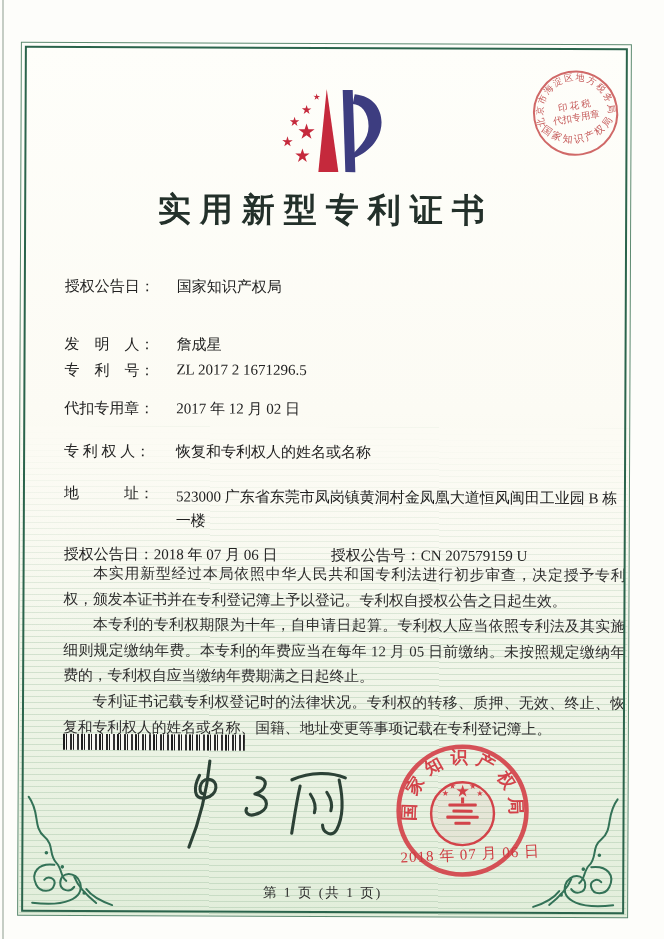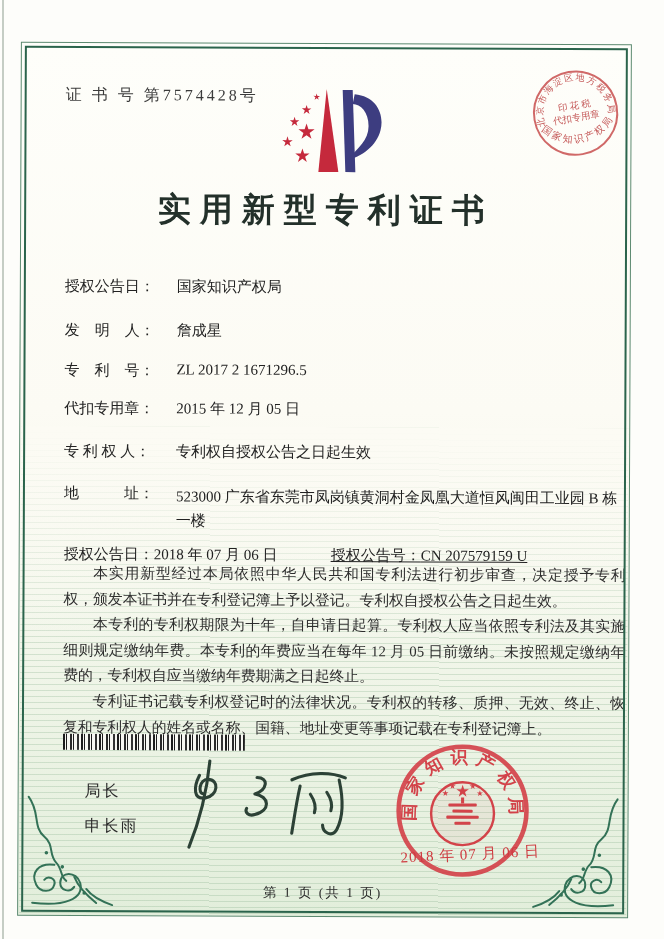--- a/index.html
+++ b/index.html
@@ -27,26 +27,26 @@
   .tax-stamp { position:absolute; left:508px; top:22px; width:92px; height:92px;
                transform:rotate(-10deg); opacity:.92; }
 
   .title { position:absolute; left:0; top:144px; width:100%; text-align:center;
            font-size:33px; font-weight:700; letter-spacing:9px; color:#23302a; }
 
   .fields { position:absolute; left:44px; top:0; width:560px; font-size:15px; color:#222; }
   .field-row { position:absolute; left:0; white-space:nowrap; }
   .field-row .label { display:inline-block; width:112px; vertical-align:top; }
   .field-row .value { display:inline-block; vertical-align:top; }
-  .row-0 { top:234px; } .row-1 { top:278px; } .row-2 { top:318px; }
+  .row-0 { top:234px; } .row-1 { top:292px; } .row-2 { top:318px; }
   .row-3 { top:356px; } .row-4 { top:399px; } .row-5 { top:441px; }
   .row-5 { white-space:normal; width:575px; }
   .row-5 .value { width:455px; line-height:24px; }
   .grant-row { position:absolute; top:494px; left:0; white-space:nowrap;margin-top:8px; }
-  .grant-right { position:absolute; left:267px; top:0; white-space:nowrap;text-decoration:underline; }
+  .grant-right { position:absolute; left:267px; top:0; white-space:nowrap; }
 
   .paras { position:absolute; left:44px; top:518px; width:562px;
            font-size:14.8px; line-height:25.6px; color:#2d2d2d; text-align:justify; }
   .paras p { text-indent:2em; }
 
   .barcode { position:absolute; left:44px; top:691px; width:182px; height:16px;
      background:repeating-linear-gradient(90deg,
        #1c1c1c 0px,#1c1c1c 2px, #f7f7f2 2px,#f7f7f2 3px,
        #1c1c1c 3px,#1c1c1c 4px, #f7f7f2 4px,#f7f7f2 7px,
        #2a2a2a 7px,#2a2a2a 9px, #f7f7f2 9px,#f7f7f2 10px,
@@ -104,21 +104,20 @@
         <path d="M30,110 C40,102 48,94 52,84"></path>
         <path d="M14,112 C26,108 34,104 40,96"></path>
       </g>
       <g fill="#337257">
         <circle cx="80" cy="60" r="1.8"></circle>
           <circle cx="64" cy="74" r="1.8"></circle>
           <circle cx="42" cy="100" r="1.8"></circle>
       </g>
     </svg>
 
-    <div class="cert-no">证 书 号 第7574428号</div>
 
     <svg class="logo" viewBox="0 0 104 94">
       <polygon points="47,5 59,88 39,88" fill="#c5293c"></polygon>
       <polygon points="63,6 73,6 76,88 66,88" fill="#3d3d80"></polygon>
       <path d="M75,10 C97,12 105,30 101,46 C97,62 83,72 66,77 C79,64 89,56 89,42 C89,28 81,20 73,20 Z" fill="#3d3d80"></path>
       <g fill="#c5293c">
         <path transform="translate(37,13) scale(3.5)" d="M0,-1 L0.2245,-0.309 L0.951,-0.309 L0.3633,0.118 L0.5878,0.809 L0,0.382 L-0.5878,0.809 L-0.3633,0.118 L-0.951,-0.309 L-0.2245,-0.309 Z"></path>
         <path transform="translate(27,26) scale(5)" d="M0,-1 L0.2245,-0.309 L0.951,-0.309 L0.3633,0.118 L0.5878,0.809 L0,0.382 L-0.5878,0.809 L-0.3633,0.118 L-0.951,-0.309 L-0.2245,-0.309 Z"></path>
         <path transform="translate(15,38) scale(5)" d="M0,-1 L0.2245,-0.309 L0.951,-0.309 L0.3633,0.118 L0.5878,0.809 L0,0.382 L-0.5878,0.809 L-0.3633,0.118 L-0.951,-0.309 L-0.2245,-0.309 Z"></path>
         <path transform="translate(27,48) scale(8.5)" d="M0,-1 L0.2245,-0.309 L0.951,-0.309 L0.3633,0.118 L0.5878,0.809 L0,0.382 L-0.5878,0.809 L-0.3633,0.118 L-0.951,-0.309 L-0.2245,-0.309 Z"></path>
@@ -149,48 +148,44 @@
       <div class="field-row row-0">
         <span class="label">授权公告日：</span><span class="value">国家知识产权局</span>
       </div>
       <div class="field-row row-1">
         <span class="label">发　明　人：</span><span class="value">詹成星</span>
       </div>
       <div class="field-row row-2">
         <span class="label">专　利　号：</span><span class="value">ZL 2017 2 1671296.5</span>
       </div>
       <div class="field-row row-3">
-        <span class="label">代扣专用章：</span><span class="value">2015 年 12 月 05 日</span>
+        <span class="label">代扣专用章：</span><span class="value">2017 年 12 月 02 日</span>
       </div>
       <div class="field-row row-4">
-        <span class="label">专 利 权 人：</span><span class="value">专利权自授权公告之日起生效</span>
+        <span class="label">专 利 权 人：</span><span class="value">恢复和专利权人的姓名或名称</span>
       </div>
       <div class="field-row row-5">
         <span class="label">地　　　址：</span><span class="value">523000 广东省东莞市凤岗镇黄洞村金凤凰大道恒风闽田工业园 B 栋一楼</span>
       </div>
       <div class="grant-row">
         <span>授权公告日：</span><span>2018 年 07 月 06 日</span>
         <span class="grant-right">
           <span>授权公告号：</span><span>CN 207579159 U</span>
         </span>
       </div>
     </div>
 
     <div class="paras">
       <p>本实用新型经过本局依照中华人民共和国专利法进行初步审查，决定授予专利权，颁发本证书并在专利登记簿上予以登记。专利权自授权公告之日起生效。</p>
       <p>本专利的专利权期限为十年，自申请日起算。专利权人应当依照专利法及其实施细则规定缴纳年费。本专利的年费应当在每年 12 月 05 日前缴纳。未按照规定缴纳年费的，专利权自应当缴纳年费期满之日起终止。</p>
       <p>专利证书记载专利权登记时的法律状况。专利权的转移、质押、无效、终止、恢复和专利权人的姓名或名称、国籍、地址变更等事项记载在专利登记簿上。</p>
     </div>
 
     <div class="barcode"></div>
 
-    <div class="signer">
-      <div>局长</div>
-      <div>申长雨</div>
-    </div>
 
     <svg class="signature" viewBox="0 0 185 95">
       <g stroke="#2c4136" stroke-width="3" fill="none" stroke-linecap="round" stroke-linejoin="round">
         <path d="M30,22 C24,34 24,46 36,44 C48,42 50,26 38,26 C30,26 28,40 34,40"></path>
         <path d="M40,8 C38,30 32,62 20,92"></path>
         <path d="M86,24 C98,24 96,36 84,40 C98,42 100,56 84,60 C78,62 74,58 76,54"></path>
         <path d="M120,26 C138,18 158,18 172,24"></path>
         <path d="M128,32 C124,50 122,66 120,78"></path>
         <path d="M166,26 C170,44 170,62 164,74 C160,82 150,78 150,70"></path>
         <path d="M138,40 C142,46 144,52 142,58"></path>

